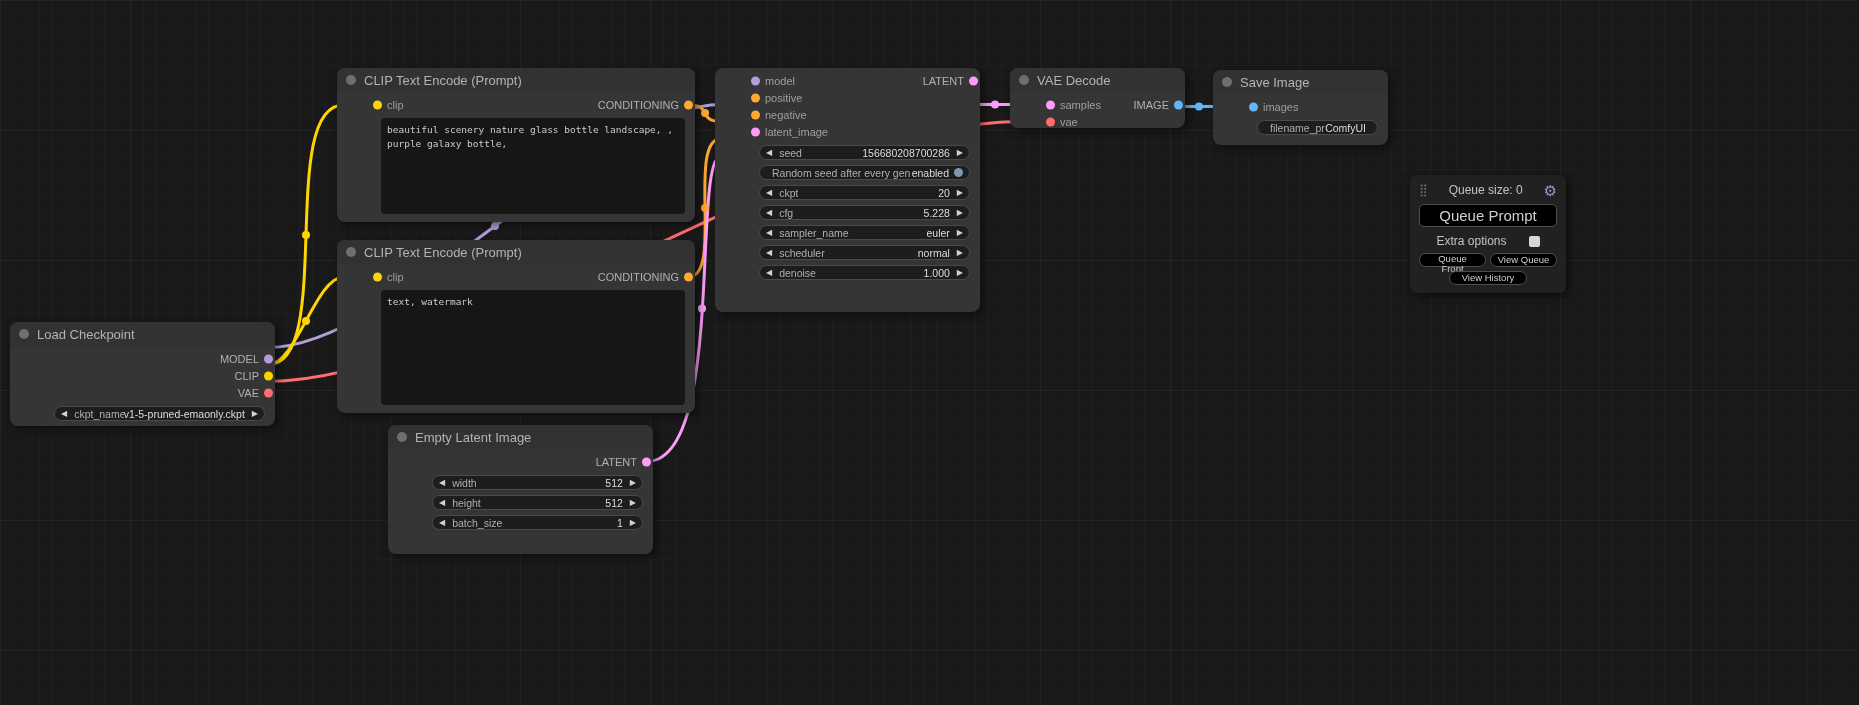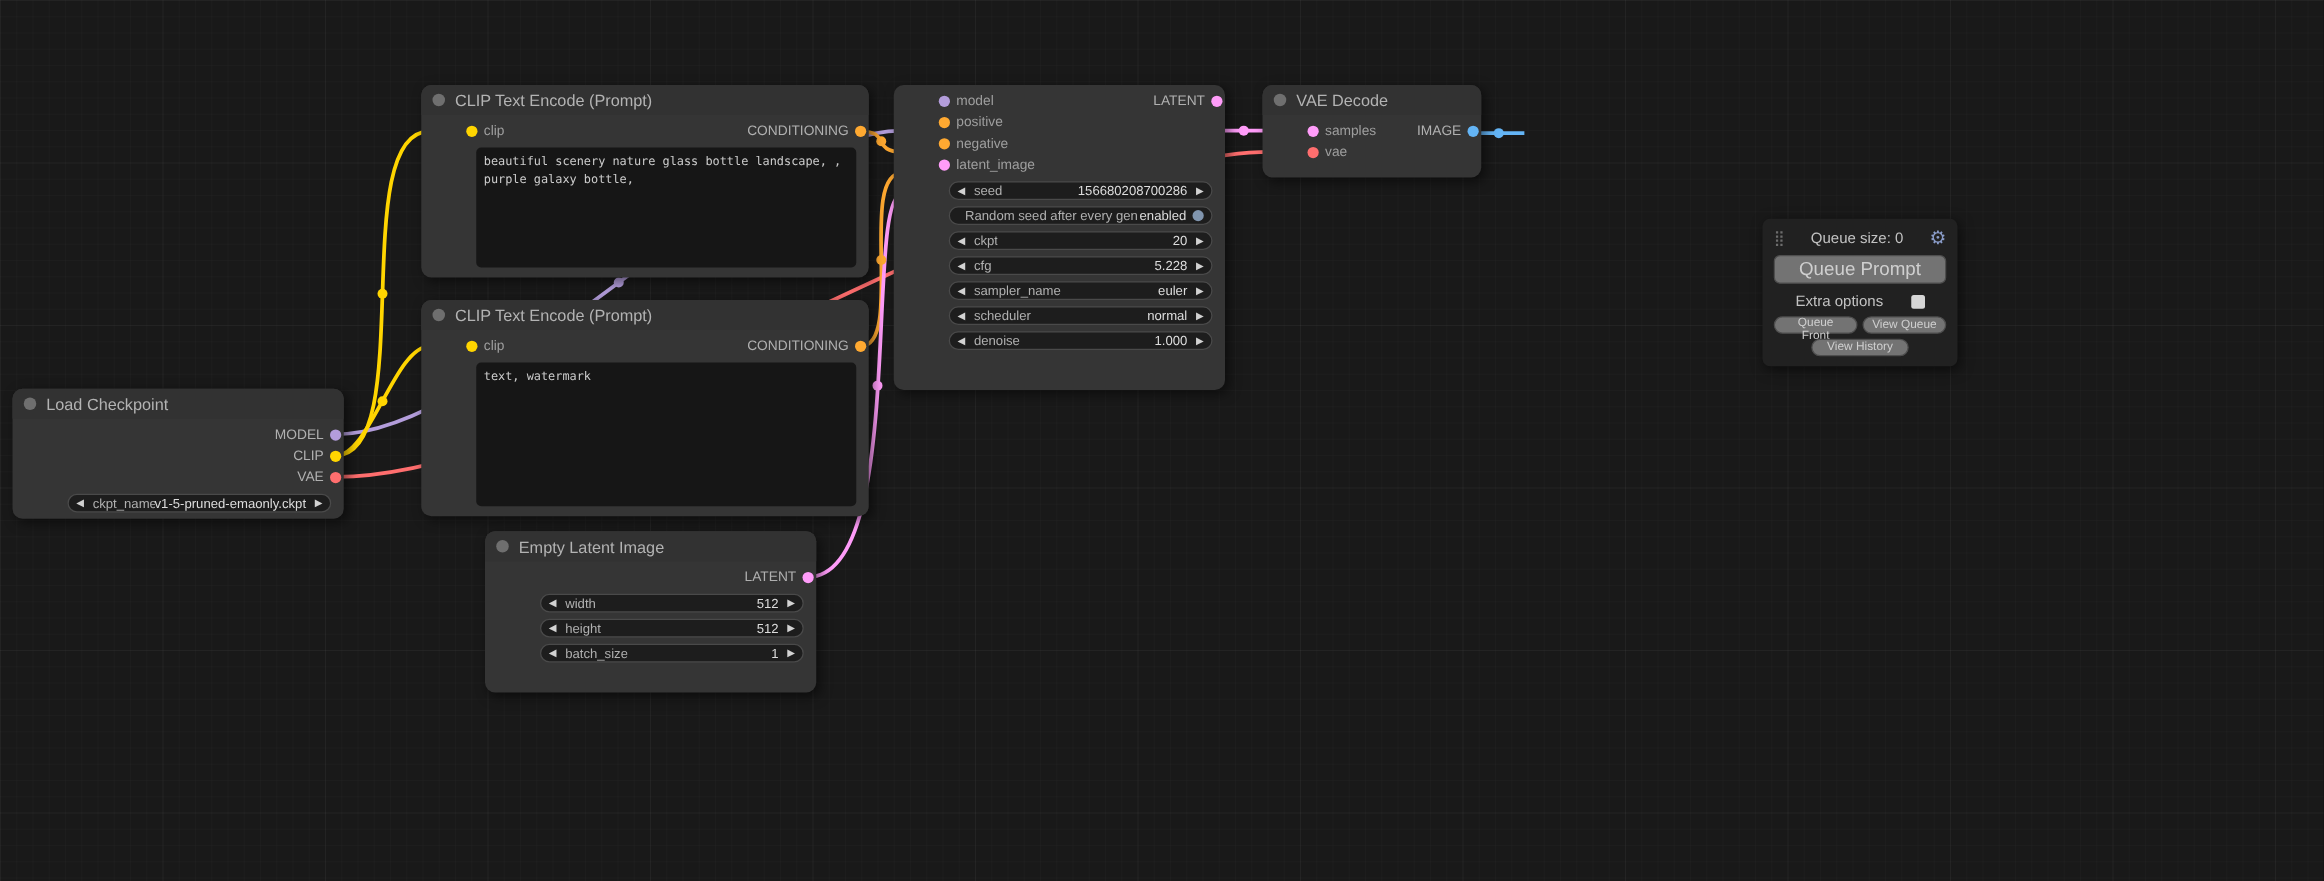--- a/index.html
+++ b/index.html
@@ -65,21 +65,21 @@
 
   .qpanel {
     position:absolute; z-index:4; left:1410px; top:175px; width:156px;
     background:#212121; border-radius:6px; box-shadow:2px 3px 10px rgba(0,0,0,0.55);
     padding:6px 9px 8px;
   }
   .qheader { display:flex; align-items:center; justify-content:space-between; height:18px; color:#c3c3c3; font-size:12px; }
   .drag-handle { color:#6d6d6d; font-size:12px; cursor:grab; }
   .gear { color:#8a9cc9; font-size:15px; cursor:pointer; line-height:1; }
   .btn {
-    display:block; width:100%; background:#737373; border:1px solid #4e4e4e; border-radius:5px;
+    display:block; width:100%; background:#000000; border:1px solid #4e4e4e; border-radius:5px;
     color:#cfcfcf; font-family:inherit; font-size:14.5px; height:22px; margin-top:5px;
     cursor:pointer; line-height:1;
   }
   .btn.qp { height:23px; font-size:15px; }
   .extra-row { display:flex; align-items:center; justify-content:center; gap:22px; color:#c3c3c3; font-size:12px; margin-top:7px; height:14px; }
   .checkbox { width:11px; height:11px; background:#d6d6d6; border-radius:2px; display:inline-block; cursor:pointer; }
   .btn-row { display:flex; gap:4px; margin-top:5px; }
   .btn.small { font-size:9.5px; height:14px; border-radius:7px; margin-top:0; padding:0 6px; flex:1; width:auto; }
   .vh-wrap { display:flex; justify-content:center; margin-top:4px; }
   .btn.vh { width:auto; flex:none; padding:0 12px; }
@@ -105,21 +105,21 @@
     <circle cx="306" cy="235" r="4" fill="#FFD500"></circle>
     <circle cx="306" cy="321" r="4" fill="#FFD500"></circle>
     <circle cx="642.5" cy="251.5" r="4" fill="#FF6E6E"></circle>
     <circle cx="705" cy="113" r="4" fill="#FFA931"></circle>
     <circle cx="705" cy="208" r="4" fill="#FFA931"></circle>
     <circle cx="702" cy="308.5" r="4" fill="#FF9CF9"></circle>
     <circle cx="995" cy="104.5" r="4" fill="#FF9CF9"></circle>
     <circle cx="1199" cy="106.5" r="4" fill="#64B5F6"></circle>
   </svg>
 
-  <div class="node" style="left:10px; top:311px; width:265px; height:104px;">
+  <div class="node" style="left:10px; top:322px; width:265px; height:104px;">
     <div class="node-title">
       <span class="title-dot"></span>
       <span>Load Checkpoint</span>
     </div>
     <div class="node-body">
       <div class="slot out">
         <span class="out-label">MODEL</span>
         <span class="dot out" style="background: rgb(179, 157, 219);"></span>
       </div>
       <div class="slot out">
@@ -260,39 +260,55 @@
       </div>
       <div class="widget">
         <span class="arrow">◀</span>
         <span class="wlabel">denoise</span>
         <span class="wvalue">1.000</span>
         <span class="arrow">▶</span>
       </div>
     </div>
   </div>
 
-  <div class="node" style="left:1010px; top:68px; width:175px; height:74px;">
+  <div class="node" style="left:1010px; top:68px; width:175px; height:60px;">
     <div class="node-title">
       <span class="title-dot"></span>
       <span>VAE Decode</span>
     </div>
     <div class="node-body">
       <div class="slot both">
         <span class="dot in" style="background: rgb(255, 156, 249);"></span>
         <span class="in-label">samples</span>
         <span class="out-label">IMAGE</span>
         <span class="dot out" style="background: rgb(100, 181, 246);"></span>
       </div>
       <div class="slot in">
         <span class="dot in" style="background: rgb(255, 110, 110);"></span>
         <span class="in-label">vae</span>
       </div>
     </div>
   </div>
 
+  <div class="node" style="left:1213px; top:70px; width:175px; height:75px;">
+    <div class="node-title">
+      <span class="title-dot"></span>
+      <span>Save Image</span>
+    </div>
+    <div class="node-body">
+      <div class="slot in">
+        <span class="dot in" style="background: rgb(100, 181, 246);"></span>
+        <span class="in-label">images</span>
+      </div>
+      <div class="widget noarrow">
+        <span class="wlabel">filename_prefix</span>
+        <span class="wvalue">ComfyUI</span>
+      </div>
+    </div>
+  </div>
 
   <div class="qpanel">
     <div class="qheader">
       <span class="drag-handle">⣿</span>
       <span>Queue size: 0</span>
       <span class="gear">⚙</span>
     </div>
     <button class="btn qp">Queue Prompt</button>
     <div class="extra-row">
       <span>Extra options</span>

